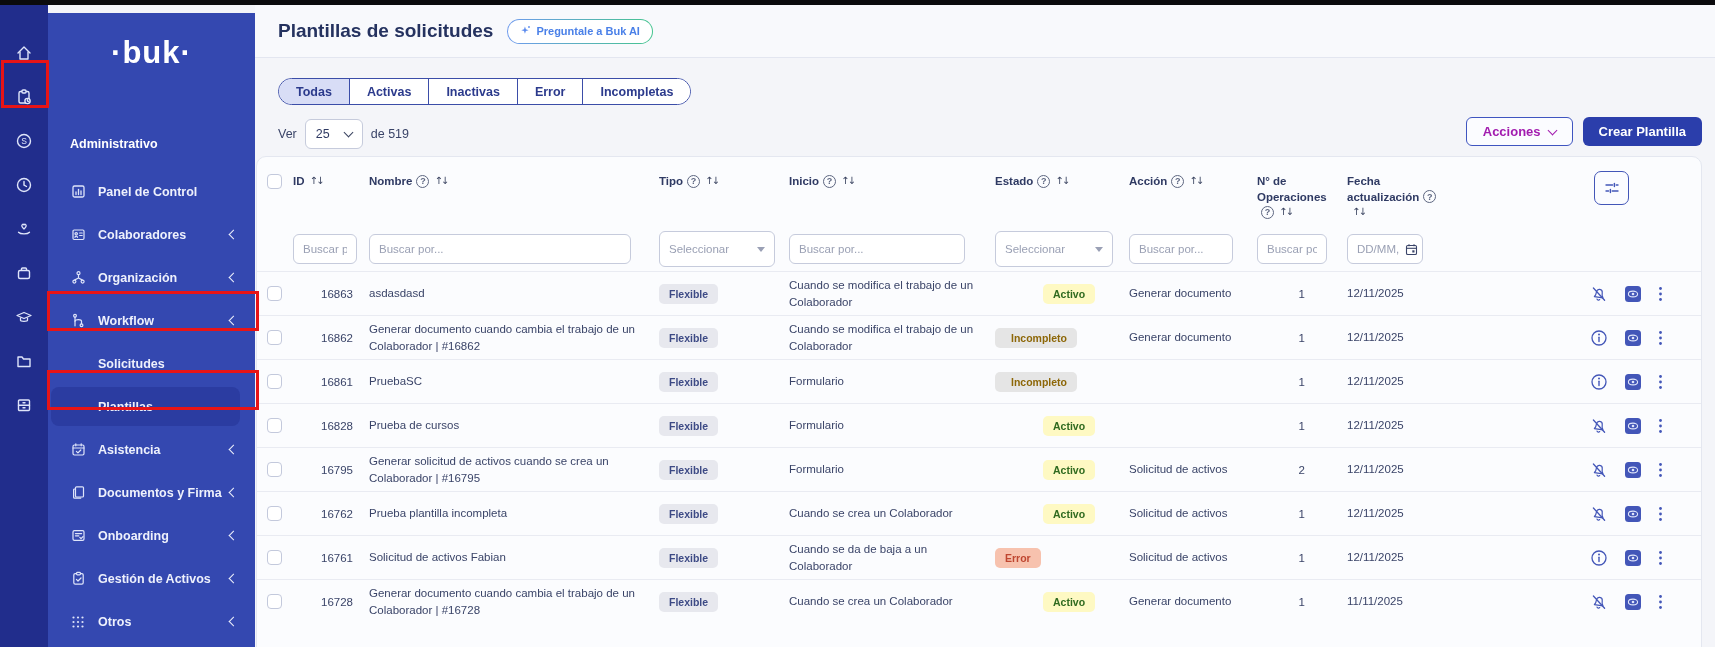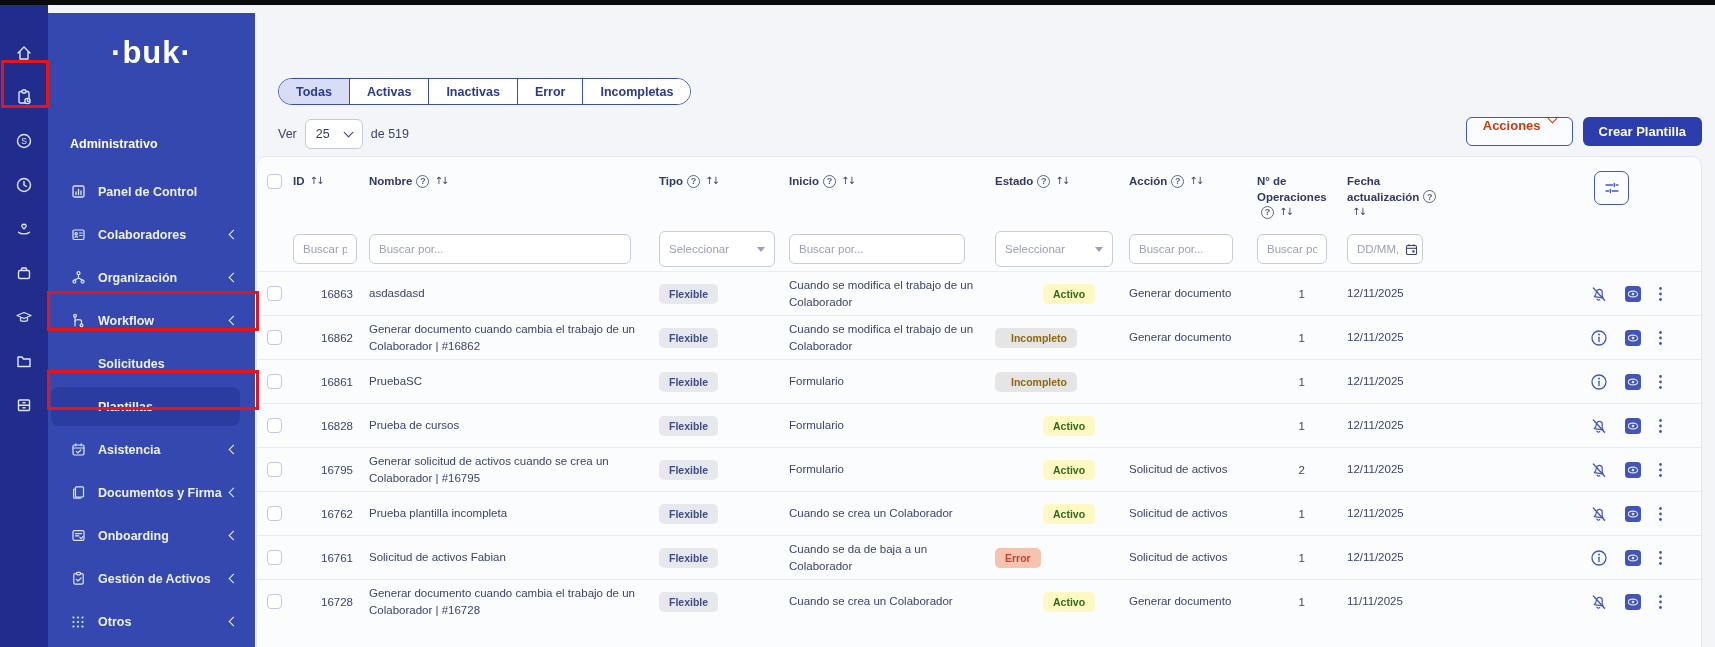--- a/index.html
+++ b/index.html
@@ -51,21 +51,21 @@
   .tabs { position:absolute; left:23px; top:73px; display:inline-flex; border:1px solid #3b4da8; border-radius:16px; overflow:hidden; background:#fff; height:27px; }
   .tab { display:flex; align-items:center; padding:4px 17px; font-size:12.5px; font-weight:700; color:#2b3a8c; cursor:pointer; border-left:1px solid #3b4da8; background:#fff; }
   .tab:first-child { border-left:none; }
   .tab.selected { background:#d8ddf6; }
 
   
   .toolbar { position:absolute; left:0; top:108px; width:100%; height:40px; }
   .ver-group { position:absolute; left:23px; top:6px; display:flex; align-items:center; font-size:12.5px; color:#3a4468; }
   .ver-select { margin:0 8px; width:58px; height:30px; background:#fff; border:1px solid #c6cbdc; border-radius:6px; display:flex; align-items:center; justify-content:space-between; padding:0 10px; font-size:12.5px; cursor:pointer; color:#2f3a63; }
   .btns { position:absolute; right:13px; top:4px; display:flex; gap:10px; }
-  .btn-outline { height:29px; padding:0 16px; border:1px solid #3f55c0; border-radius:6px; background:#fbfcff; color:#c2410c; font-size:13px; font-weight:700; display:flex; align-items:flex-start; gap:8px; cursor:pointer; }
+  .btn-outline { height:29px; padding:0 16px; border:1px solid #3f55c0; border-radius:6px; background:#fbfcff; color:#a21caf; font-size:13px; font-weight:700; display:flex; align-items:center; gap:8px; cursor:pointer; }
   .btn-primary { height:29px; padding:0 16px; border:none; border-radius:6px; background:#2b3eab; color:#fff; font-size:13px; font-weight:700; display:flex; align-items:center; cursor:pointer; }
 
   
   .card { position:absolute; left:1px; top:151px; width:1446px; height:520px; background:#fbfcfe; border:1px solid #e4e7f0; border-radius:10px; }
   .thead { position:relative; height:70px; display:flex; align-items:flex-start; padding-top:17px; }
   .tfilters { height:44px; display:flex; align-items:center; }
   .trow { min-height:44px; display:flex; align-items:center; border-top:1px solid #e9ebf2; }
 
   .c-check { width:36px; padding-left:10px; flex-shrink:0; }
   .c-id { width:76px; flex-shrink:0; }
@@ -303,20 +303,30 @@
         <span class="chev chev-left"></span>
       </div>
     </nav>
   </aside>
 
   <div class="redbox redbox-rail"></div>
   <div class="redbox redbox-workflow"></div>
   <div class="redbox redbox-plantillas"></div>
 
   <main class="main">
+    <div class="page-header">
+      <h1 class="page-title">Plantillas de solicitudes</h1>
+      <button class="ai-btn">
+        <span><svg width="11" height="11" viewBox="0 0 12 12">
+              <path d="M5.4 1.6 L6.4 4.6 L9.4 5.6 L6.4 6.6 L5.4 9.6 L4.4 6.6 L1.4 5.6 L4.4 4.6 Z" fill="#5b8bee"></path>
+              <circle cx="9.8" cy="2.2" r="1" fill="#5b8bee"></circle>
+            </svg></span>
+        <span>Preguntale a Buk AI</span>
+      </button>
+    </div>
 
     <div class="tabs">
       <div class="tab selected">Todas</div>
       <div class="tab">Activas</div>
       <div class="tab">Inactivas</div>
       <div class="tab">Error</div>
       <div class="tab">Incompletas</div>
     </div>
 
     <div class="toolbar">

